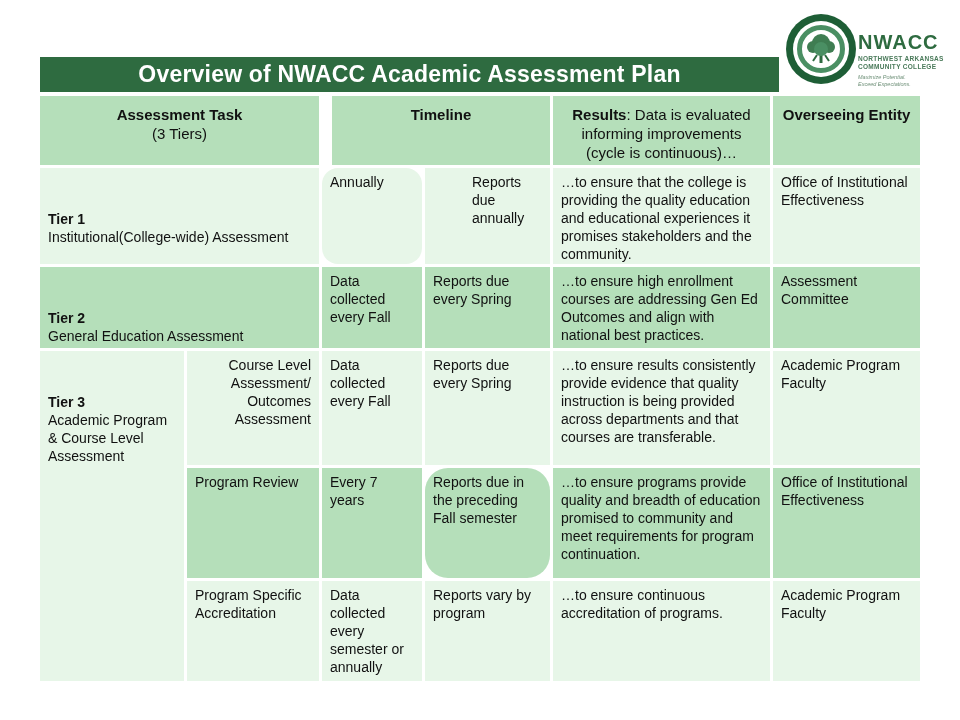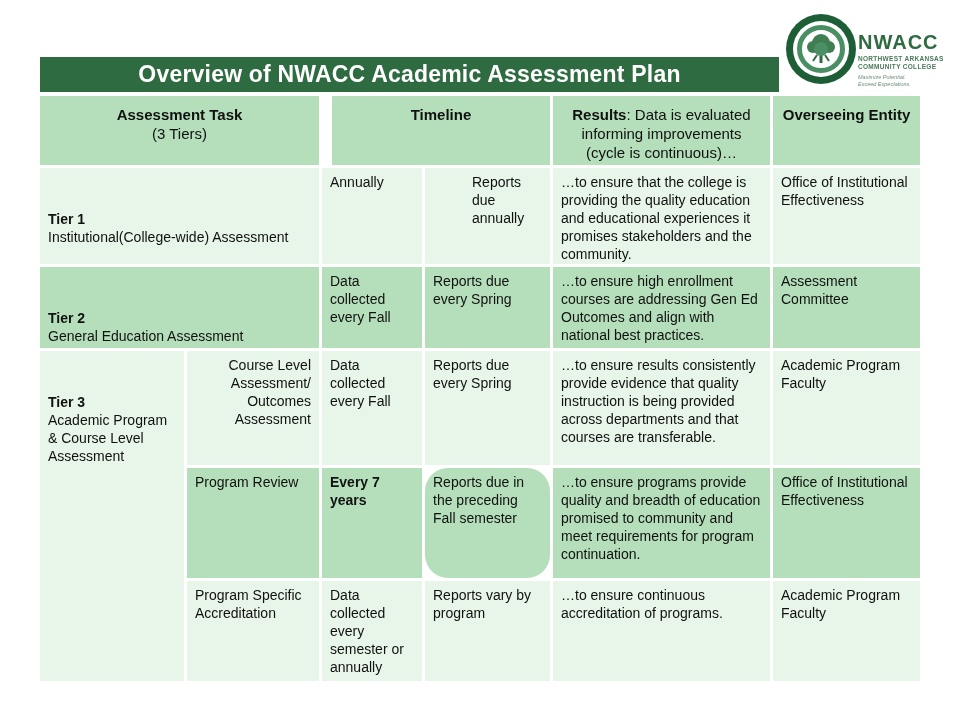--- a/index.html
+++ b/index.html
@@ -68,40 +68,40 @@
   .hdr .sub{font-weight:normal;}
   .hdr .rest{font-weight:normal;}
   .tier{font-weight:bold;margin-top:37px;}
 
   .h-task{grid-column:1/3;grid-row:1;}
   .h-timeline{grid-column:3/5;grid-row:1;margin-left:10px;}
   .h-results{grid-column:5;grid-row:1;}
   .h-over{grid-column:6;grid-row:1;}
 
   .r1-task{grid-column:1/3;grid-row:2;}
-  .r1-ta{grid-column:3;grid-row:2;}
+  .r1-ta{grid-column:3;grid-row:2;border-radius:16px;}
   .r1-tb{grid-column:4;grid-row:2;padding-left:47px;}
   .r1-res{grid-column:5;grid-row:2;}
   .r1-ov{grid-column:6;grid-row:2;}
 
   .r2-task{grid-column:1/3;grid-row:3;}
   .r2-ta{grid-column:3;grid-row:3;}
   .r2-tb{grid-column:4;grid-row:3;}
   .r2-res{grid-column:5;grid-row:3;}
   .r2-ov{grid-column:6;grid-row:3;}
 
   .t3-label{grid-column:1;grid-row:4/7;}
   .t3a-sub{grid-column:2;grid-row:4;text-align:right;}
   .t3a-ta{grid-column:3;grid-row:4;}
   .t3a-tb{grid-column:4;grid-row:4;}
   .t3a-res{grid-column:5;grid-row:4;}
   .t3a-ov{grid-column:6;grid-row:4;}
 
   .t3b-sub{grid-column:2;grid-row:5;}
-  .t3b-ta{grid-column:3;grid-row:5;font-weight:bold;}
+  .t3b-ta{grid-column:3;grid-row:5;}
   .t3b-tb{grid-column:4;grid-row:5;border-radius:23px;}
   .t3b-res{grid-column:5;grid-row:5;}
   .t3b-ov{grid-column:6;grid-row:5;}
 
   .t3c-sub{grid-column:2;grid-row:6;}
   .t3c-ta{grid-column:3;grid-row:6;}
   .t3c-tb{grid-column:4;grid-row:6;}
   .t3c-res{grid-column:5;grid-row:6;}
   .t3c-ov{grid-column:6;grid-row:6;}
 </style>

